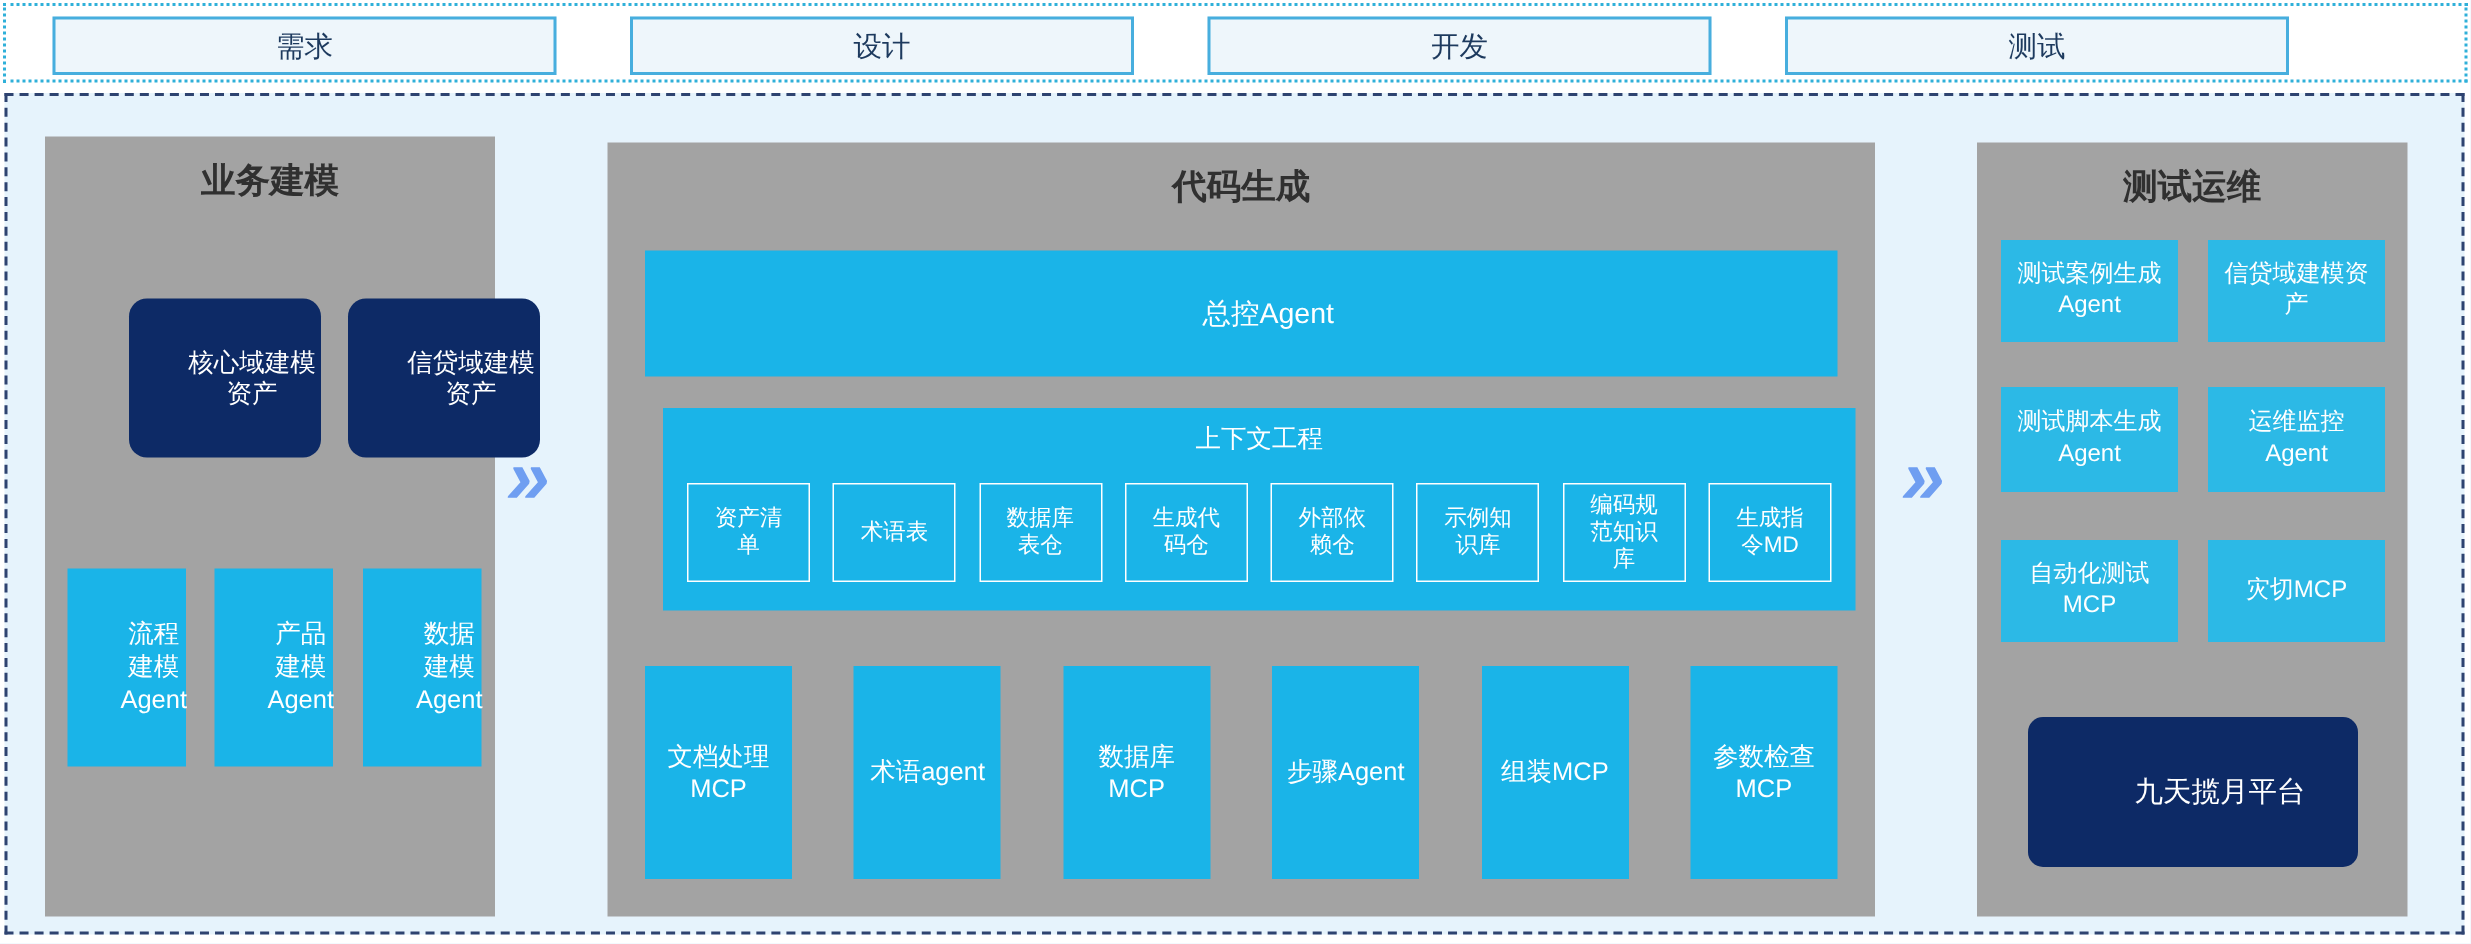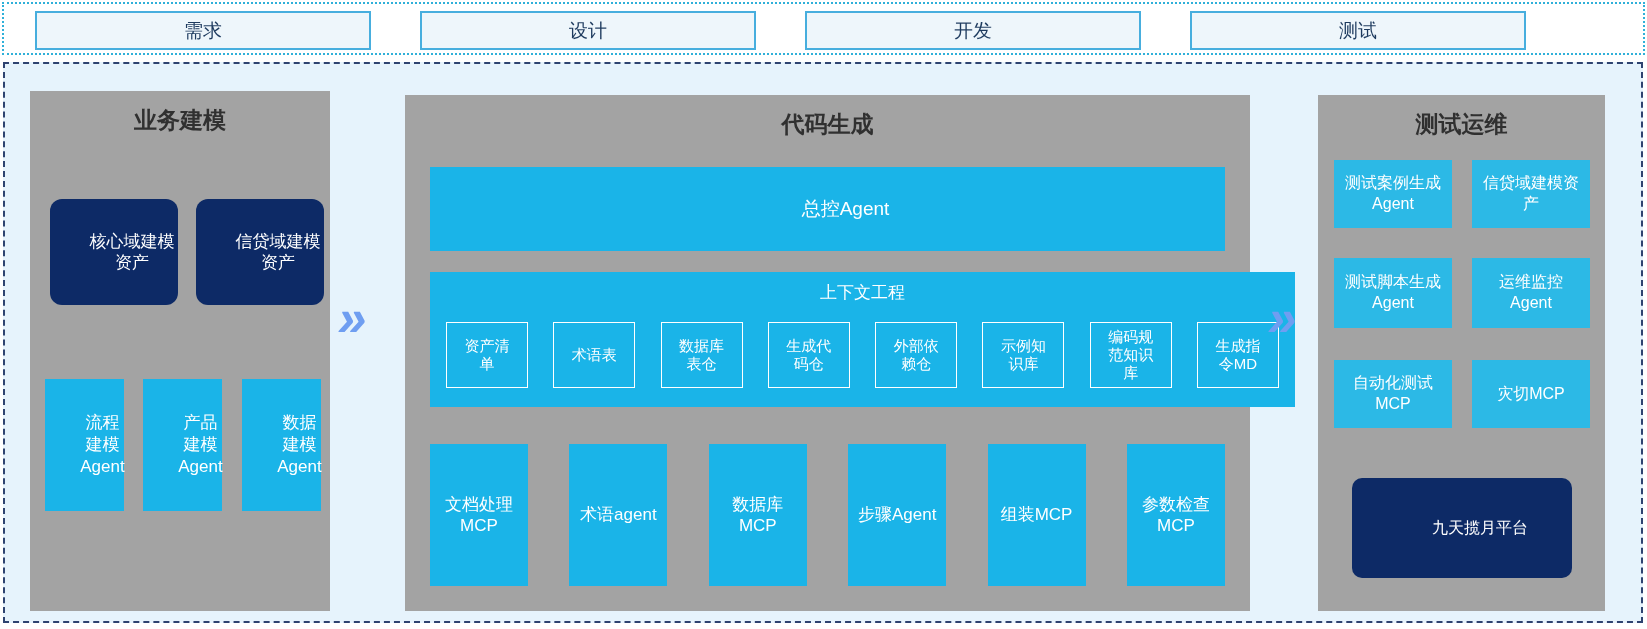--- a/index.html
+++ b/index.html
@@ -23,50 +23,50 @@
   .main{position:absolute;left:3px;top:62px;width:1640px;height:561px;border:2px dashed var(--container_border);background:var(--container_bg);}
   .panel{position:absolute;background:#a3a3a3;}
   .panel-left{left:25px;top:27px;width:300px;height:520px;}
   .panel-mid{left:400px;top:31px;width:845px;height:516px;}
   .panel-right{left:1313px;top:31px;width:287px;height:516px;}
   .ptitle{text-align:center;padding-top:14px;font-size:23px;font-weight:bold;color:var(--title_text);}
 
   .box{display:flex;align-items:center;justify-content:center;text-align:center;color:#fff;position:absolute;padding-left:36px;}
 
   
-  .navy{background:var(--navy);border-radius:12px;width:128px;height:106px;top:108px;font-size:17px;line-height:1.25;}
+  .navy{background:var(--navy);border-radius:12px;width:128px;height:106px;top:108px;font-size:17px;line-height:1.25;margin-left:36px;}
   .navy span{display:inline-block;max-width:100px;}
   .nv1{left:20px}.nv2{left:166px}
   .cagent{background:var(--cyan);width:79px;height:132px;top:288px;font-size:17px;line-height:1.3;}
   .cagent span{display:inline-block;max-width:46px;}
   .ag1{left:15px}.ag2{left:113px}.ag3{left:212px}
 
   
   .chev{position:absolute;width:70px;text-align:center;color:var(--arrow);font-size:52px;font-weight:bold;font-style:italic;line-height:1;}
   .c1{left:312px;top:228px;}
   .c2{left:1242px;top:228px;}
 
   
   .master{background:var(--cyan);left:25px;top:72px;width:795px;height:84px;font-size:19px;}
-  .context{position:absolute;background:var(--cyan);left:25px;top:177px;width:865px;height:135px;}
+  .context{position:absolute;background:var(--cyan);left:37px;top:177px;width:795px;height:135px;}
   .ctitle{text-align:center;color:#fff;font-size:17px;padding-top:9px;}
   .citems{position:absolute;left:16px;right:16px;top:50px;height:66px;display:flex;justify-content:space-between;}
   .citem{width:82px;height:66px;border:1px solid #fff;display:flex;align-items:center;justify-content:center;text-align:center;
          color:#fff;font-size:15px;line-height:1.2;}
   .citem span{display:inline-block;max-width:52px;}
   .tools{position:absolute;left:25px;top:333px;width:795px;height:142px;display:flex;justify-content:space-between;margin-top:16px;}
   .tool{width:98px;height:142px;background:var(--cyan);display:flex;align-items:center;justify-content:center;text-align:center;
         color:#fff;font-size:17px;line-height:1.25;}
   .tool span{display:inline-block;max-width:80px;}
 
   
   .rbox{background:var(--cyan_light);width:118px;font-size:16px;line-height:1.3;padding:0 8px;}
   .rc1{left:16px}.rc2{left:154px}
   .rr1{top:65px;height:68px}.rr2{top:163px;height:70px}.rr3{top:265px;height:68px}
-  .platform{background:var(--navy);border-radius:10px;left:34px;top:383px;width:220px;height:100px;font-size:16px;}
+  .platform{background:var(--navy);border-radius:10px;left:34px;top:383px;width:220px;height:100px;font-size:19px;}
 </style>
 </head>
 <body>
 
 <div class="canvas">
 
   <div class="stage-strip">
     <div class="stage s1">
         <span>需求</span>
       </div>

